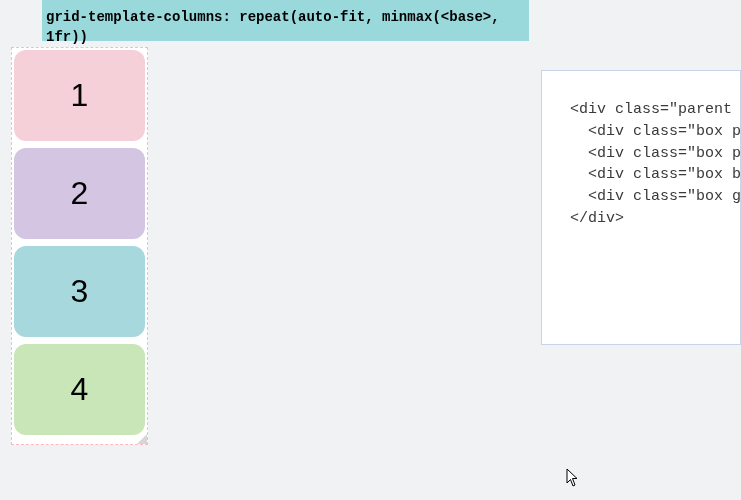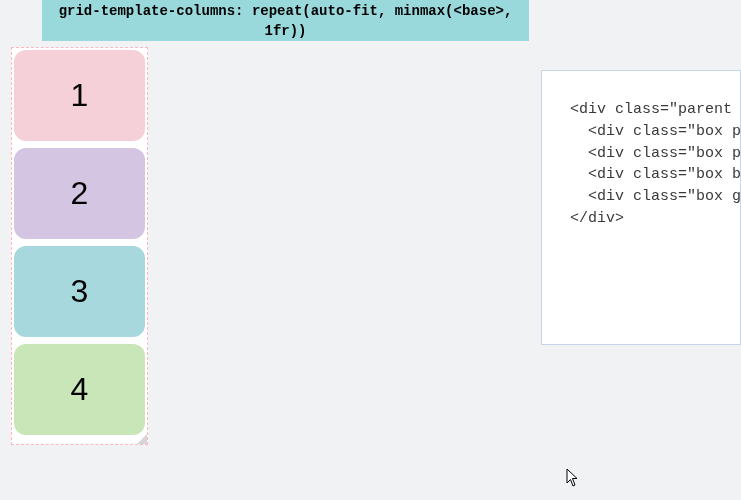--- a/index.html
+++ b/index.html
@@ -19,24 +19,23 @@
       position: absolute;
       top: 0;
       left: 42px;
       width: 487px;
       height: 41px;
       background: #9ad9db;
       font-family: "Courier New", monospace;
       font-size: 14px;
       font-weight: bold;
       line-height: 1.4;
-      padding: 2px 4px;
+      padding: 8px 4px;
       color: #000;
       white-space: pre-wrap;
-      text-align: center;
     }
     .grid-container {
       position: absolute;
       top: 47px;
       left: 11px;
       width: 137px;
       padding: 2px;
       border: 1px dashed #ffb6c1;
       background: #fff;
     }

